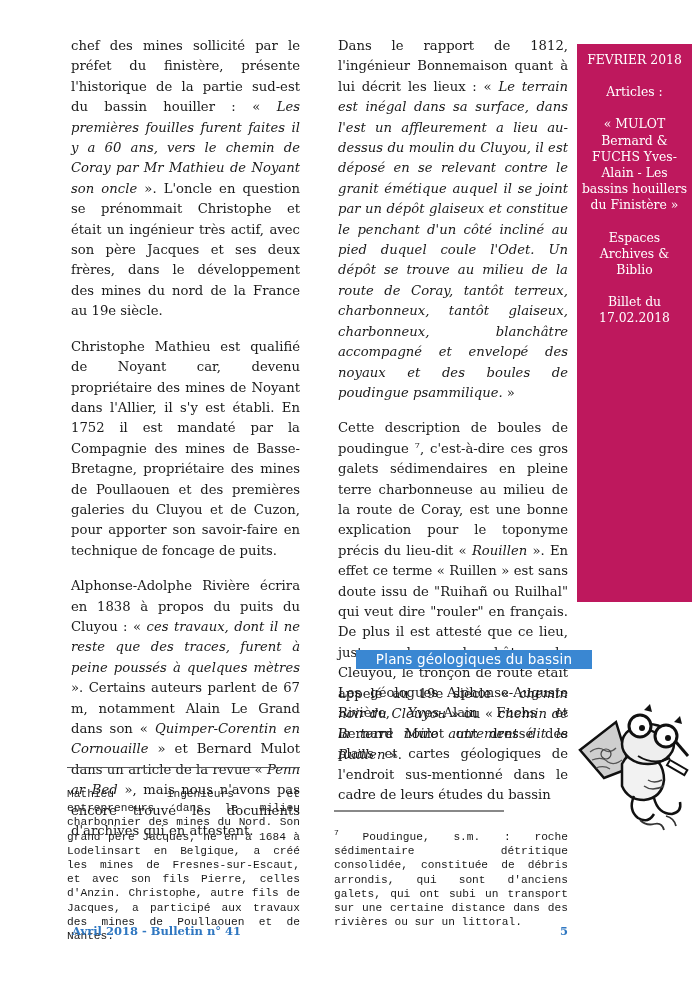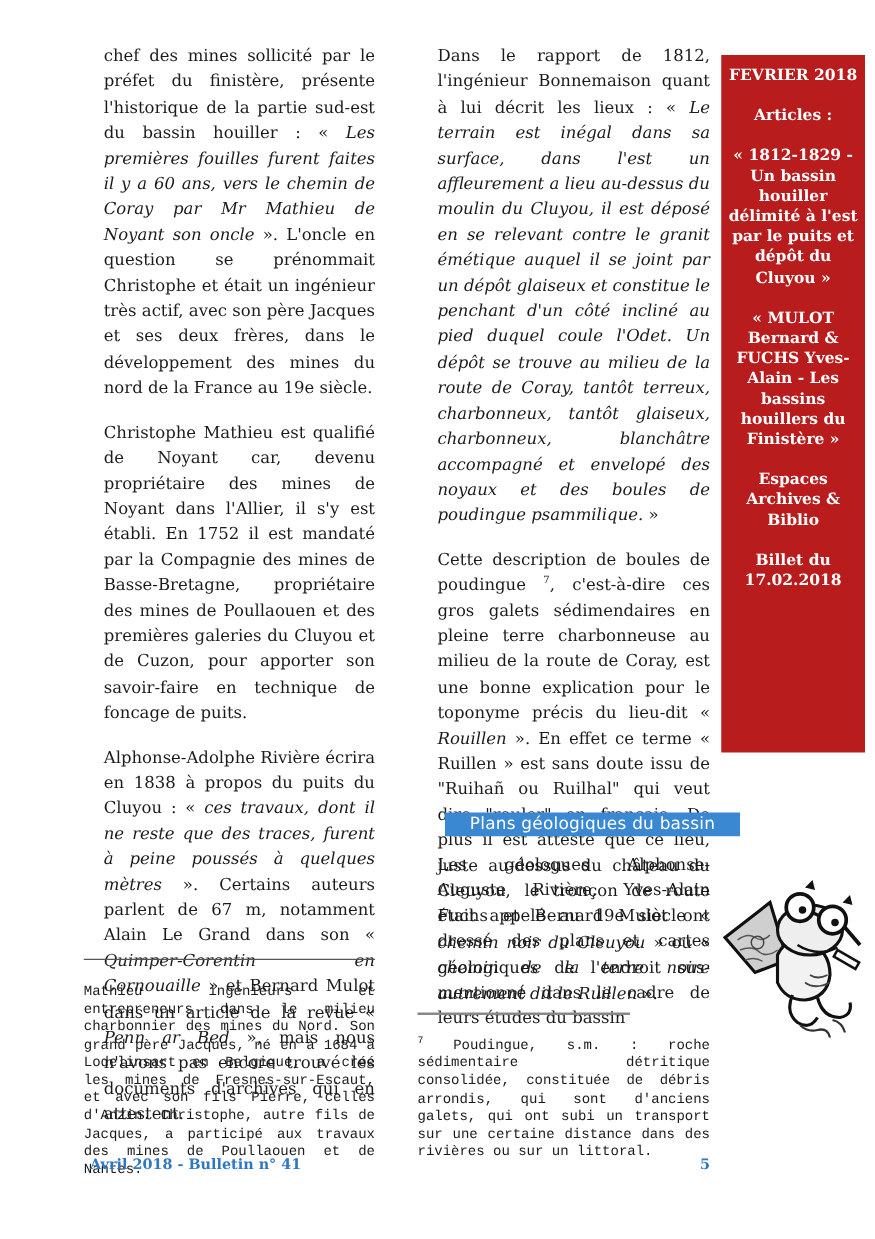--- a/index.html
+++ b/index.html
@@ -1,29 +1,29 @@
 <!DOCTYPE html>
 <html><head>
 <meta charset="utf-8">
 <style>
   html, body { margin: 0; padding: 0; }
   body {
     width: 700px; height: 991px; background: #ffffff; position: relative; overflow: hidden;
     font-family: "DejaVu Serif", serif; color: #1a1a1a;
   }
   .col { position: absolute; font-size: 13.2px; line-height: 20.4px; text-align: justify; }
-  .col p { margin: 0 0 15px 16px; }
+  .col p { margin: 0 0 15px 4px; }
   #col-left { left: 67px; top: 36px; width: 233px; }
   #col-mid { left: 334px; top: 36px; width: 234px; }
   i, .it { font-style: italic; }
   sup { font-size: 8px; line-height: 0; vertical-align: super; }
   .sidebar {
     position: absolute; left: 577px; top: 44px; width: 115px; height: 558px;
-    background: #b91c1c; color: #ffffff; text-align: center;
-    font-family: "DejaVu Serif", serif; font-weight: bold; font-size: 12.4px; line-height: 16.2px;
+    background: #be185d; color: #ffffff; text-align: center;
+    font-family: "DejaVu Serif", serif; font-weight: normal; font-size: 12.4px; line-height: 16.2px;
     box-sizing: border-box; padding: 8px 4px 0 4px;
   }
   .sidebar .blk { margin: 0 0 16px 0; }
   .section-heading {
     position: absolute; left: 332px; top: 650px; width: 236px; height: 19px;
     background: #3a87d2; color: #ffffff; text-align: center;
     font-family: "DejaVu Sans", sans-serif; font-size: 13.5px; line-height: 19px; letter-spacing: 0.2px; margin-left: 24px;
   }
   #col-mid-bottom { left: 334px; top: 683px; width: 234px; }
   .rule { position: absolute; height: 1px; background: #555; }
@@ -59,21 +59,20 @@
 
 <div id="rule-left" class="rule"></div>
 <div id="rule-right" class="rule"></div>
 
 <div id="fn-left" class="footnote">Mathieu ingénieurs et entrepreneurs dans le milieu charbonnier des mines du Nord. Son grand père Jacques, né en à 1684 à Lodelinsart en Belgique, a créé les mines de Fresnes-sur-Escaut, et avec son fils Pierre, celles d'Anzin. Christophe, autre fils de Jacques, a participé aux travaux des mines de Poullaouen et de Nantes.</div>
 <div id="fn-right" class="footnote"><sup>7</sup><span> Poudingue, s.m. : roche sédimentaire détritique consolidée, constituée de débris arrondis, qui sont d'anciens galets, qui ont subi un transport sur une certaine distance dans des rivières ou sur un littoral.</span></div>
 
 <div class="sidebar">
   <div class="blk">FEVRIER 2018</div>
   <div class="blk">Articles :</div>
-  <div class="blk">« 1812-1829 - Un bassin houiller délimité à l'est par le puits et dépôt du Cluyou »</div>
   <div class="blk">« MULOT Bernard &amp; FUCHS Yves-Alain - Les bassins houillers du Finistère »</div>
   <div class="blk">Espaces Archives &amp; Biblio</div>
   <div class="blk">Billet du 17.02.2018</div>
 </div>
 
 <div class="illus">
   <svg width="122" height="180" viewBox="0 0 122 180">
 
     <polygon points="2,90 38,62 52,108 26,118" fill="#cfcfcf" stroke="#111" stroke-width="2.5"></polygon>
     <path d="M12,92 q8,-6 14,-2 q6,4 12,-2 M14,100 q10,-4 16,2 q6,4 14,-2 M18,108 q8,-3 14,1" fill="none" stroke="#555" stroke-width="1.2"></path>

